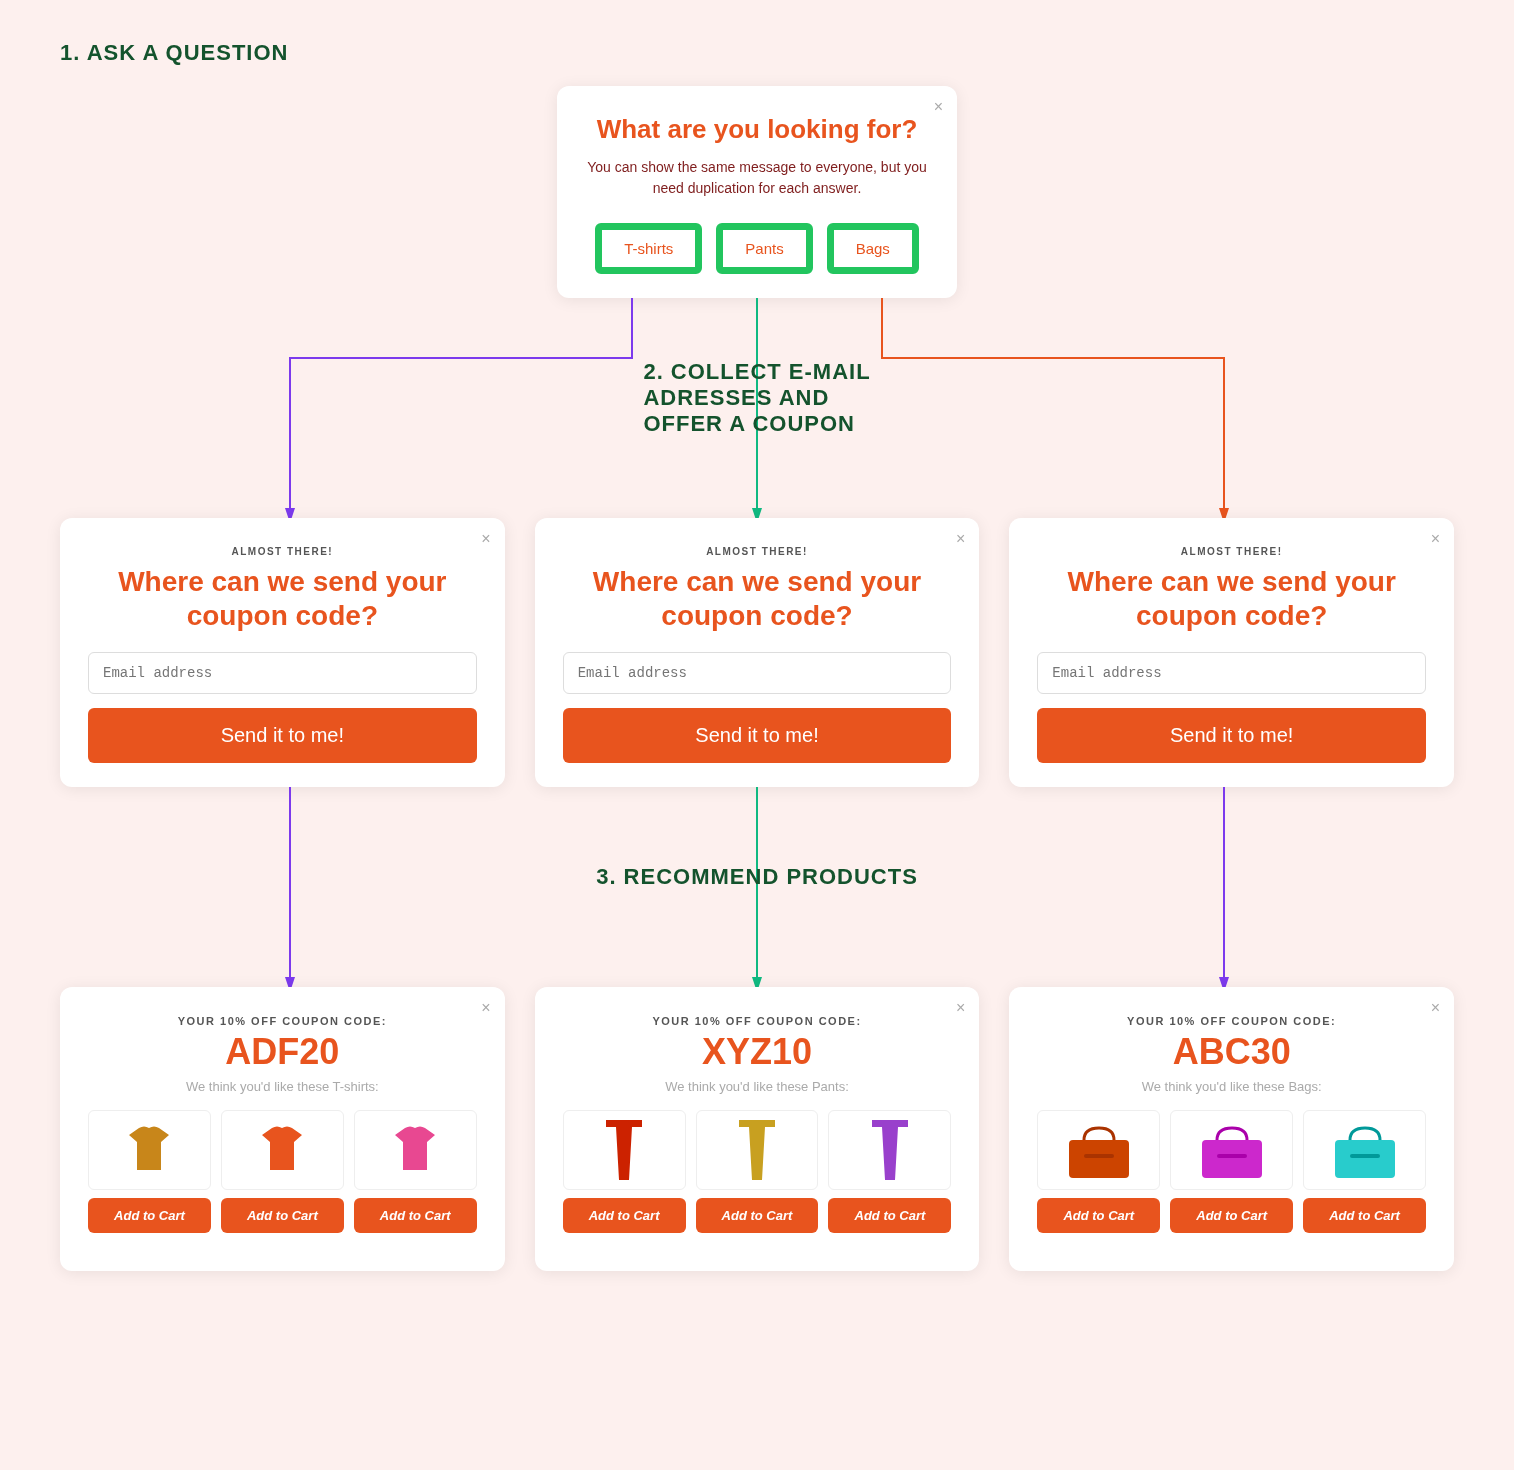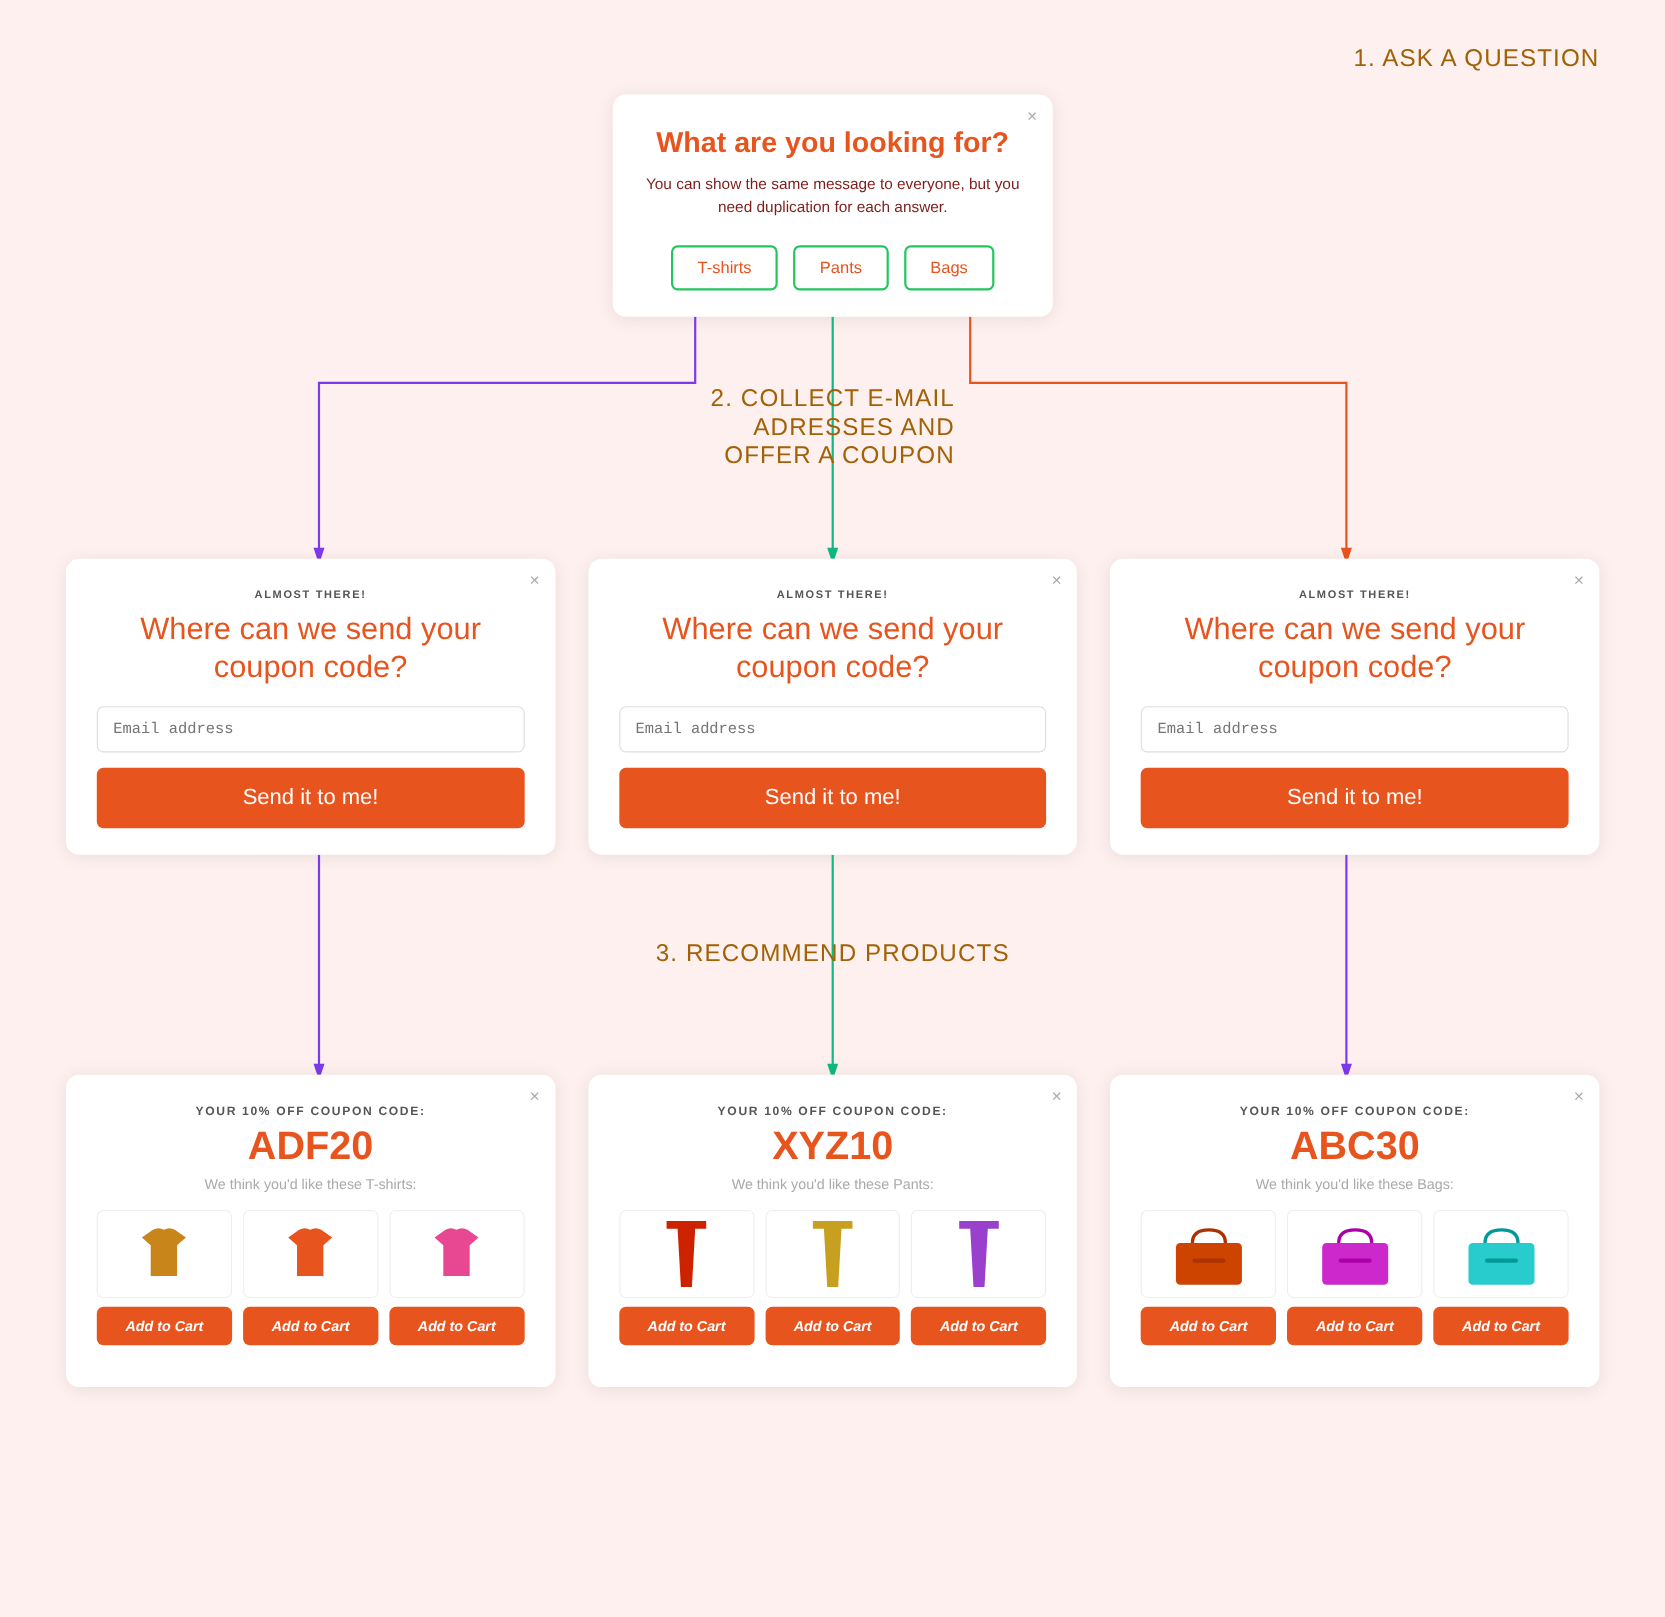--- a/index.html
+++ b/index.html
@@ -12,24 +12,24 @@
     }
 
     .page-wrapper {
       width: 1514px;
       padding: 40px 60px;
       position: relative;
     }
 
     
     .step-label {
-      text-align: right;
-      font-weight: 400;
+      text-align: left;
+      font-weight: 700;
       font-size: 22px;
-      color: #a16207;
+      color: #14532d;
       letter-spacing: 1px;
       margin-bottom: 20px;
     }
 
     
     .card {
       background: #fff;
       border-radius: 12px;
       box-shadow: 0 2px 16px rgba(0,0,0,0.08);
       padding: 28px 28px 24px;
@@ -73,21 +73,21 @@
       line-height: 1.5;
     }
 
     .answer-buttons {
       display: flex;
       justify-content: center;
       gap: 14px;
     }
 
     .answer-btn {
-      border: 2px solid #22c55e;
+      border: 7px solid #22c55e;
       background: #fff;
       color: #e8541e;
       padding: 10px 22px;
       border-radius: 6px;
       font-size: 15px;
       cursor: pointer;
     }
 
     
     .connectors-section {
@@ -129,21 +129,21 @@
       font-size: 10px;
       font-weight: 700;
       letter-spacing: 1.5px;
       color: #555;
       margin-bottom: 8px;
       text-transform: uppercase;
     }
 
     .coupon-title {
       font-size: 28px;
-      font-weight: 400;
+      font-weight: 700;
       color: #e8541e;
       margin-bottom: 20px;
       line-height: 1.2;
     }
 
     .email-input {
       width: 100%;
       border: 1.5px solid #ddd;
       border-radius: 6px;
       padding: 12px 14px;

